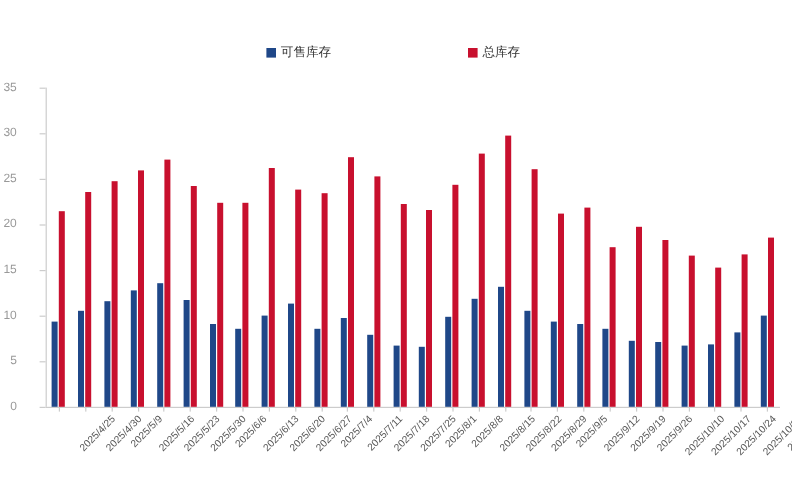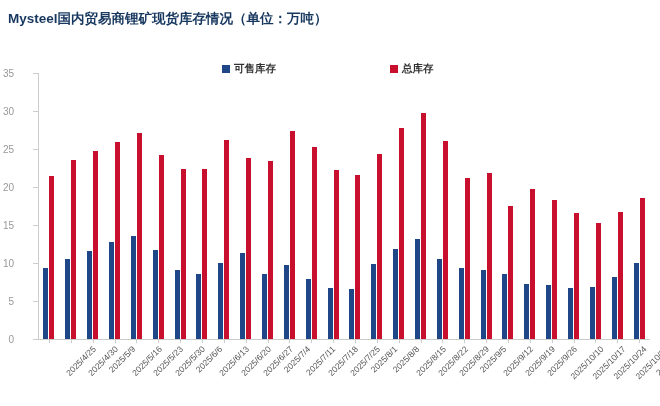--- a/index.html
+++ b/index.html
@@ -27,24 +27,23 @@
     font-size: 13.5px;
     font-weight: bold;
     color: #17375E;
     letter-spacing: 0px;
     white-space: nowrap;
   }
   
   #legend {
     position: absolute;
     left: 0px;
-    top: 61px;
+    top: 36px;
     width: 660px;
     height: 16px;
-    font-weight: bold;
   }
   .legend-item {
     position: absolute;
     display: flex;
     align-items: center;
     height: 16px;
     white-space: nowrap;
   }
   .legend-swatch {
     width: 8px;
@@ -126,21 +125,20 @@
     transform-origin: right top;
     transform: rotate(-45deg);
     text-align: right;
   }
 </style>
 </head>
 <body>
 
 <div id="chart-root">
 
-  <div id="chart-title">Mysteel国内贸易商锂矿现货库存情况（单位：万吨）</div>
 
   <div id="legend">
       <div class="legend-item" style="left: 222px;">
         <span class="legend-swatch" style="background: rgb(31, 71, 136);"></span>
         <span class="legend-label">可售库存</span>
       </div>
       <div class="legend-item" style="left: 390px;">
         <span class="legend-swatch" style="background: rgb(200, 16, 46);"></span>
         <span class="legend-label">总库存</span>
       </div>

